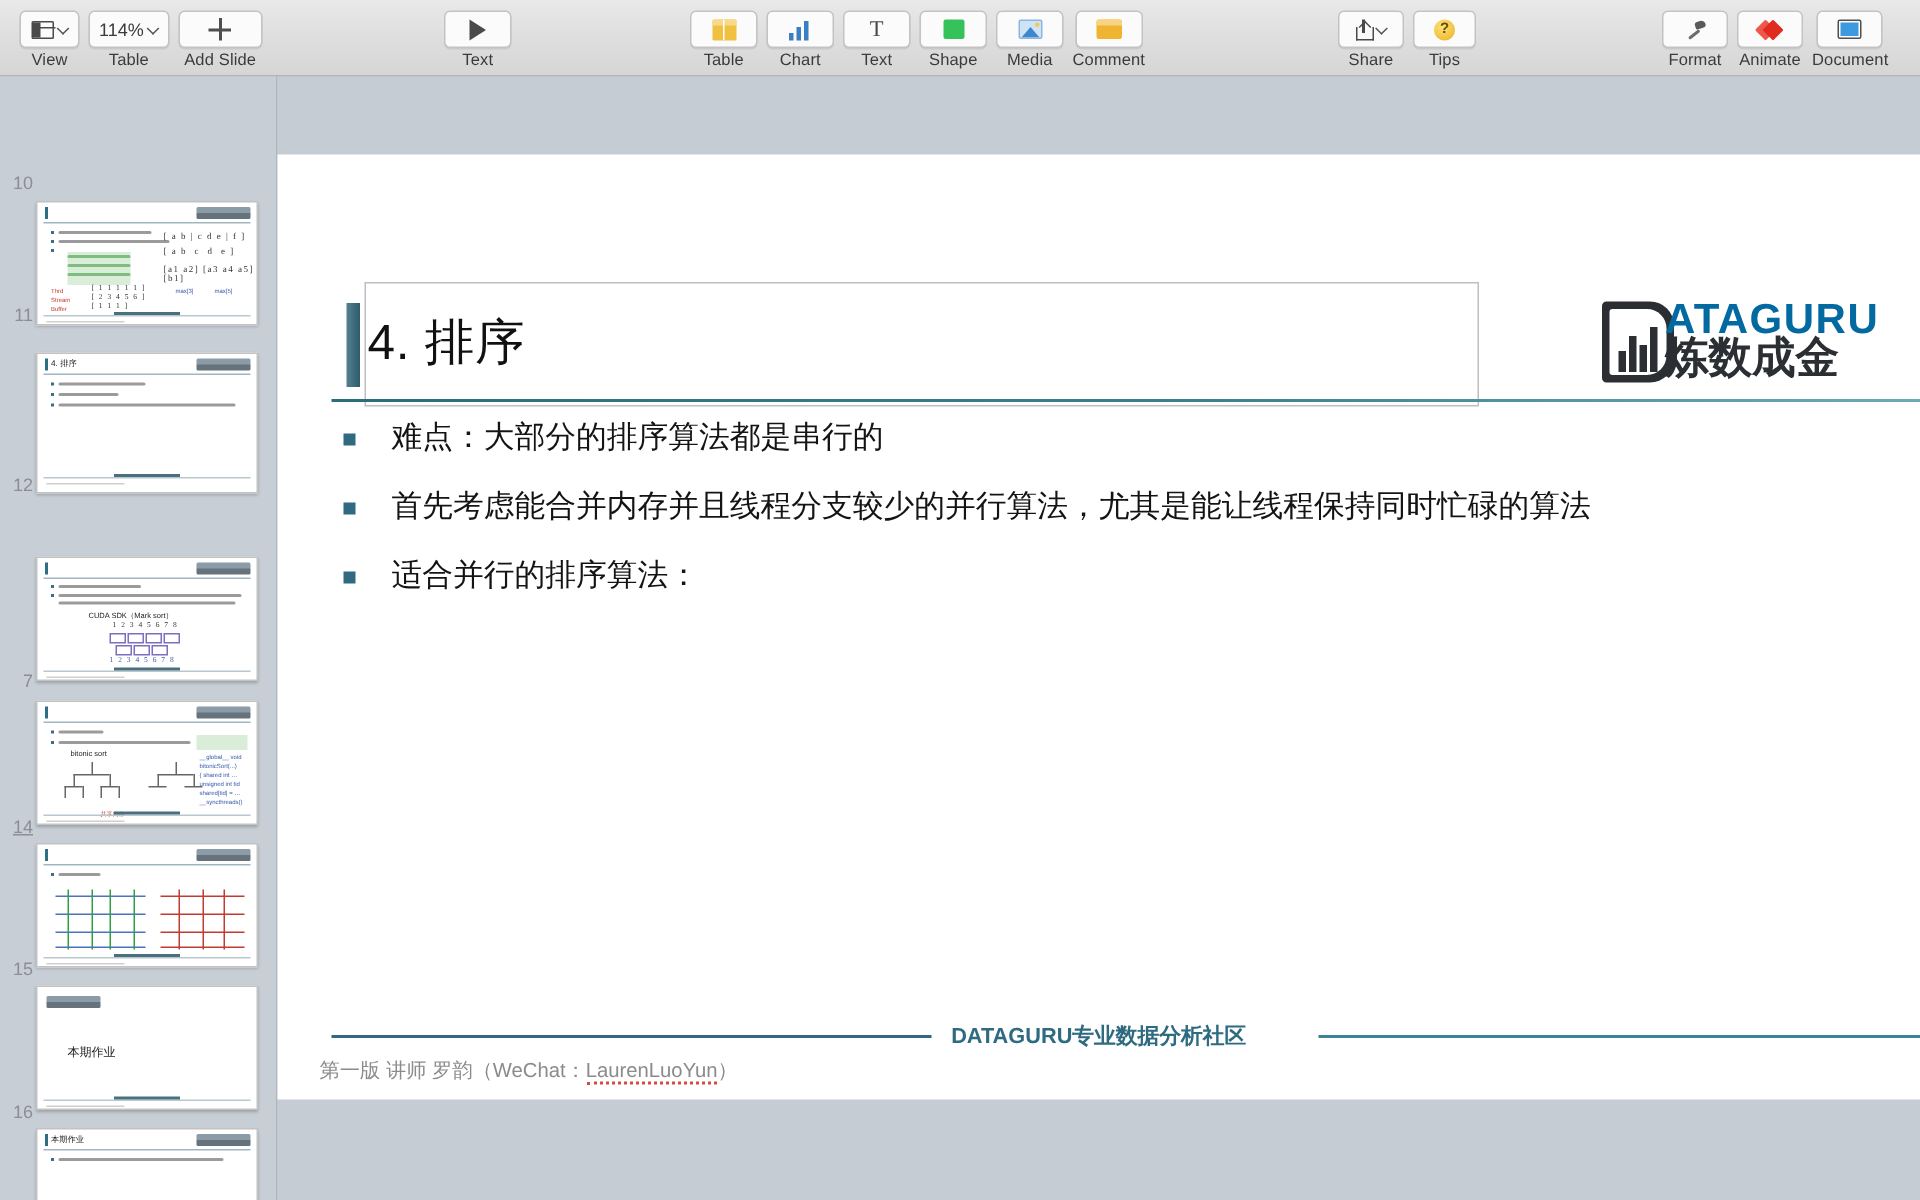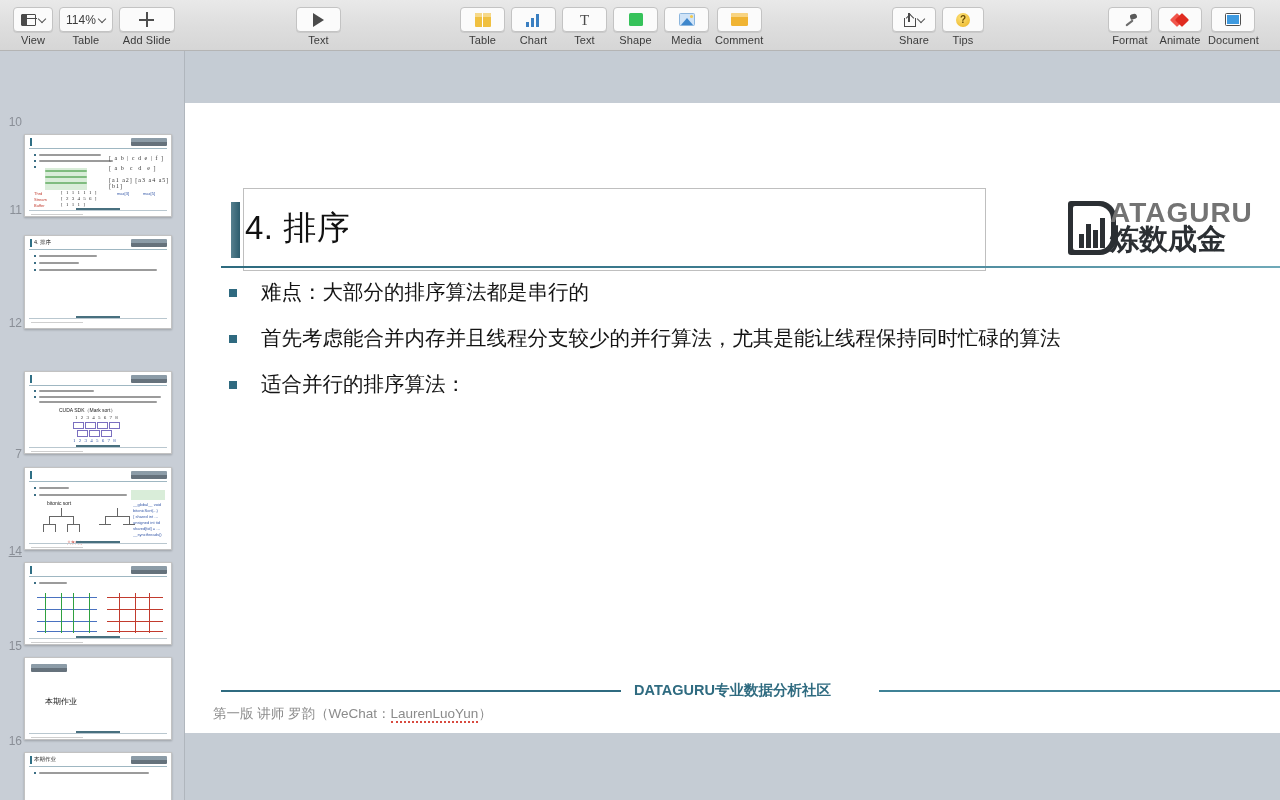--- a/index.html
+++ b/index.html
@@ -178,21 +178,21 @@
   .logo-mark:after { content:""; position:absolute; left:5px; top:5px; right:5px; bottom:5px;
      background:#fff; border-radius:2px 13px 13px 2px; }
   .logo-bars { position:absolute; left:11px; bottom:9px; width:28px; height:34px; z-index:2; }
   .logo-bars i { position:absolute; bottom:0; width:5px; background:#2b2f33; }
   .logo-bars i:nth-child(1){ left:0; height:14px; }
   .logo-bars i:nth-child(2){ left:7px; height:24px; }
   .logo-bars i:nth-child(3){ left:14px; height:18px; }
   .logo-bars i:nth-child(4){ left:21px; height:30px; }
   .logo-en {
     position:absolute; left:42px; top:0px; font-size:28px; font-weight:bold;
-    letter-spacing:1px; color:#737373;
+    letter-spacing:1px; color:#0369a1;
     font-family:"Liberation Sans","DejaVu Sans",sans-serif; line-height:28px;
   }
   .logo-cn {
     position:absolute; left:42px; top:25px; font-size:29px; font-weight:bold;
     letter-spacing:0px; color:#2b2f33;
     font-family:"Liberation Sans","DejaVu Sans",sans-serif; line-height:30px;
   }
 
   .foot-line-l { position:absolute; left:36px; top:587px; width:400px; height:1.6px; background:#2f6b80; }
   .foot-line-r { position:absolute; left:694px; top:587px; width:401px; height:2.2px; background:#3f8296; }

